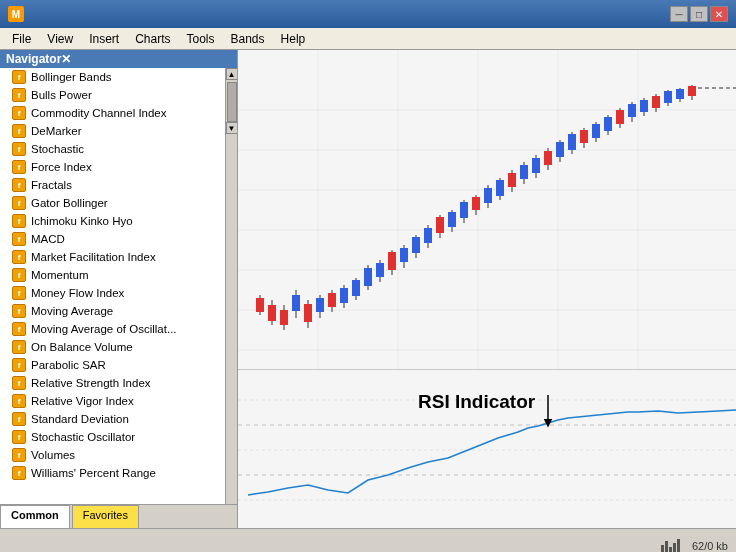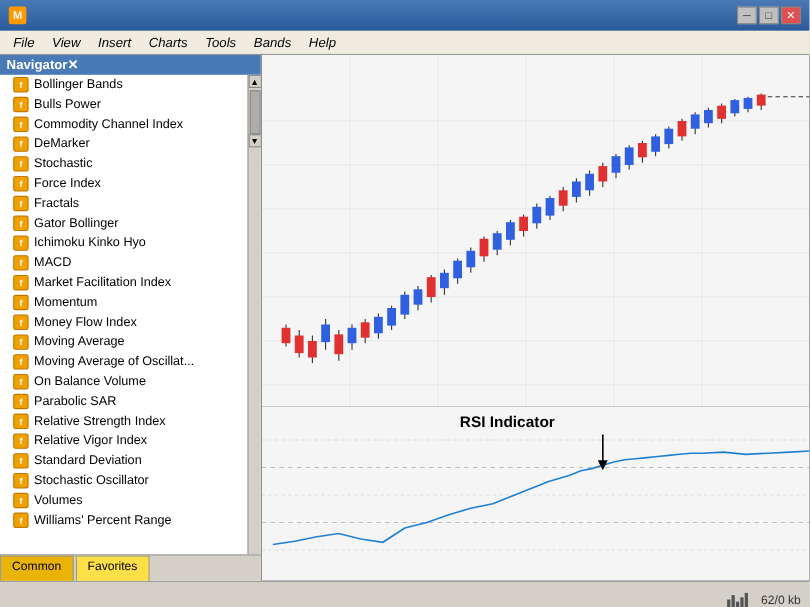--- a/index.html
+++ b/index.html
@@ -25,21 +25,20 @@
     .title-btn.close { background: #e05050; color: white; }
 
     
     .menu-bar {
       background: #f0ece0;
       height: 22px;
       display: flex;
       align-items: center;
       padding: 0 4px;
       border-bottom: 1px solid #999;
-      font-style: italic;
     }
     .menu-item {
       padding: 2px 8px;
       cursor: pointer;
       font-size: 12px;
       color: #000;
     }
 
     
     .main-area {
@@ -99,22 +98,22 @@
     .nav-tab {
       padding: 3px 10px;
       font-size: 11px;
       cursor: pointer;
       border: 1px solid #999;
       border-bottom: none;
       background: #fde047;
       margin-right: 2px;
     }
     .nav-tab.active {
-      background: #eab308;
-      font-weight: normal;
+      background: #ffffff;
+      font-weight: bold;
     }
 
     
     .chart-area {
       flex: 1;
       background: #1a1a2e;
       position: relative;
       overflow: hidden;
     }
 
@@ -449,21 +448,21 @@
       " fill="none" stroke="#2080d0" stroke-width="1.5"></polyline>
 
       <line x1="310" y1="345" x2="310" y2="373" stroke="#000" stroke-width="1.5" marker-end="url(#arrowhead)"></line>
       <defs>
         <marker id="arrowhead" markerWidth="6" markerHeight="6" refX="3" refY="3" orient="auto">
           <path d="M0,0 L6,3 L0,6 Z" fill="#000"></path>
         </marker>
       </defs>
     </svg>
 
-    <div class="rsi-label" style="top: 325px; left: 180px; font-size: 14px; font-weight: bold; color: #000; white-space: nowrap;">RSI Indicator</div>
+    <div class="rsi-label" style="top: 341px; left: 180px; font-size: 19px; font-weight: bold; color: #000; white-space: nowrap;">RSI Indicator</div>
   </div>
 </div>
 
 <div class="status-bar">
   <div class="status-icon">
     <div style="display:flex;gap:1px;align-items:flex-end;">
       <div style="width:3px;height:8px;background:#555;"></div>
       <div style="width:3px;height:12px;background:#555;"></div>
       <div style="width:3px;height:6px;background:#555;"></div>
       <div style="width:3px;height:10px;background:#555;"></div>

